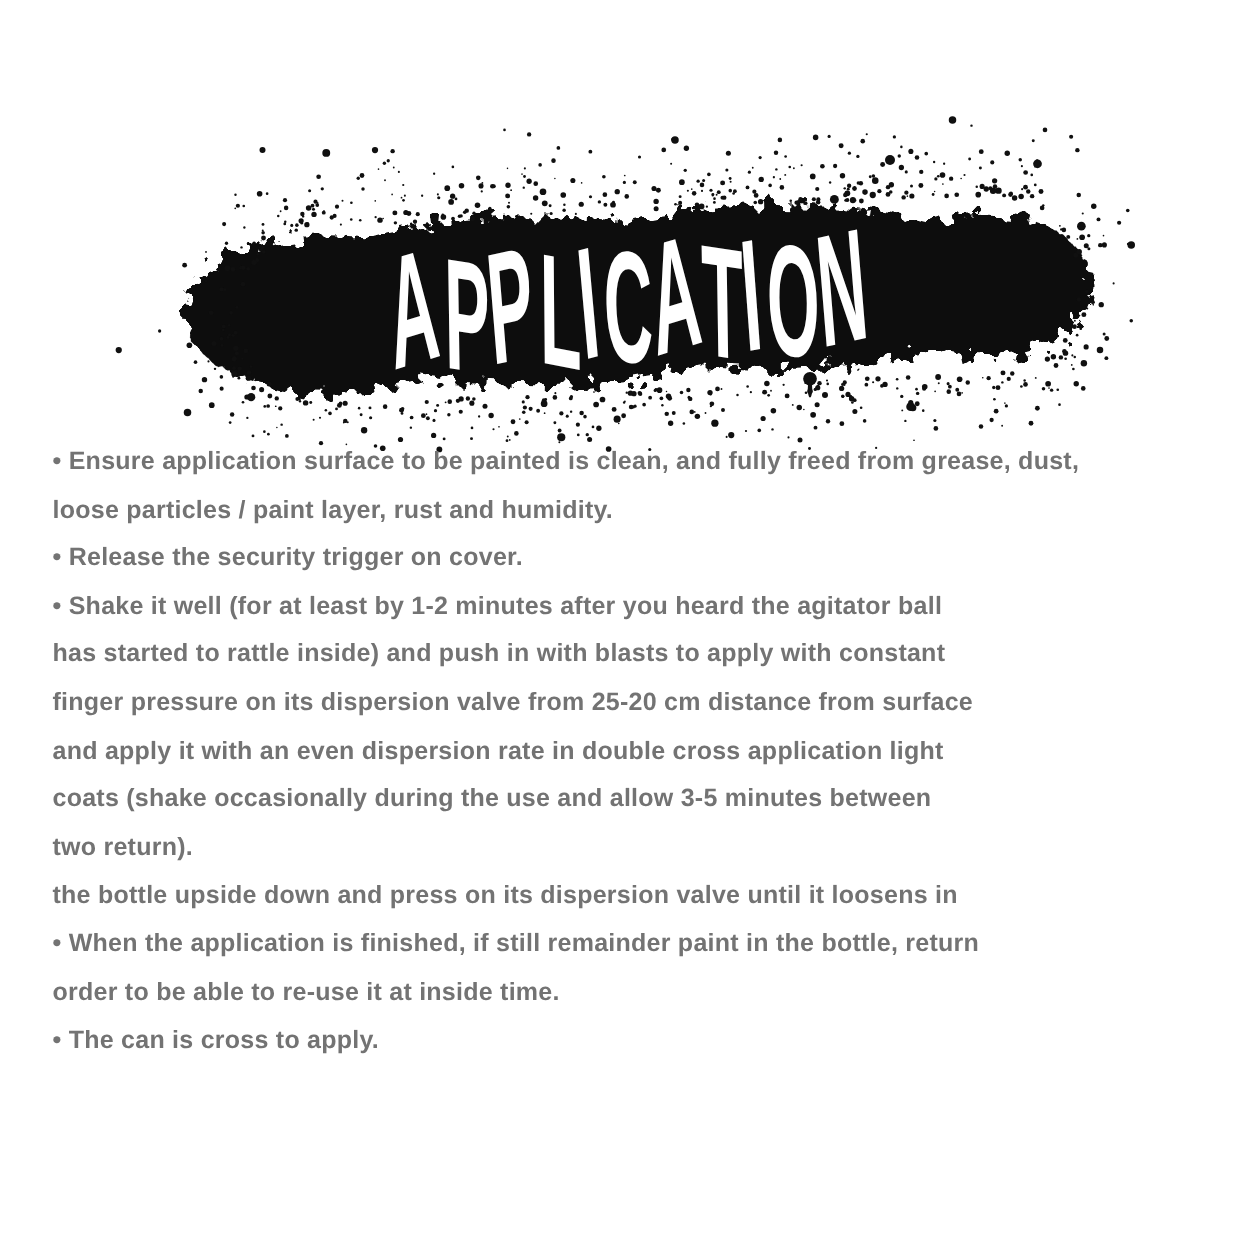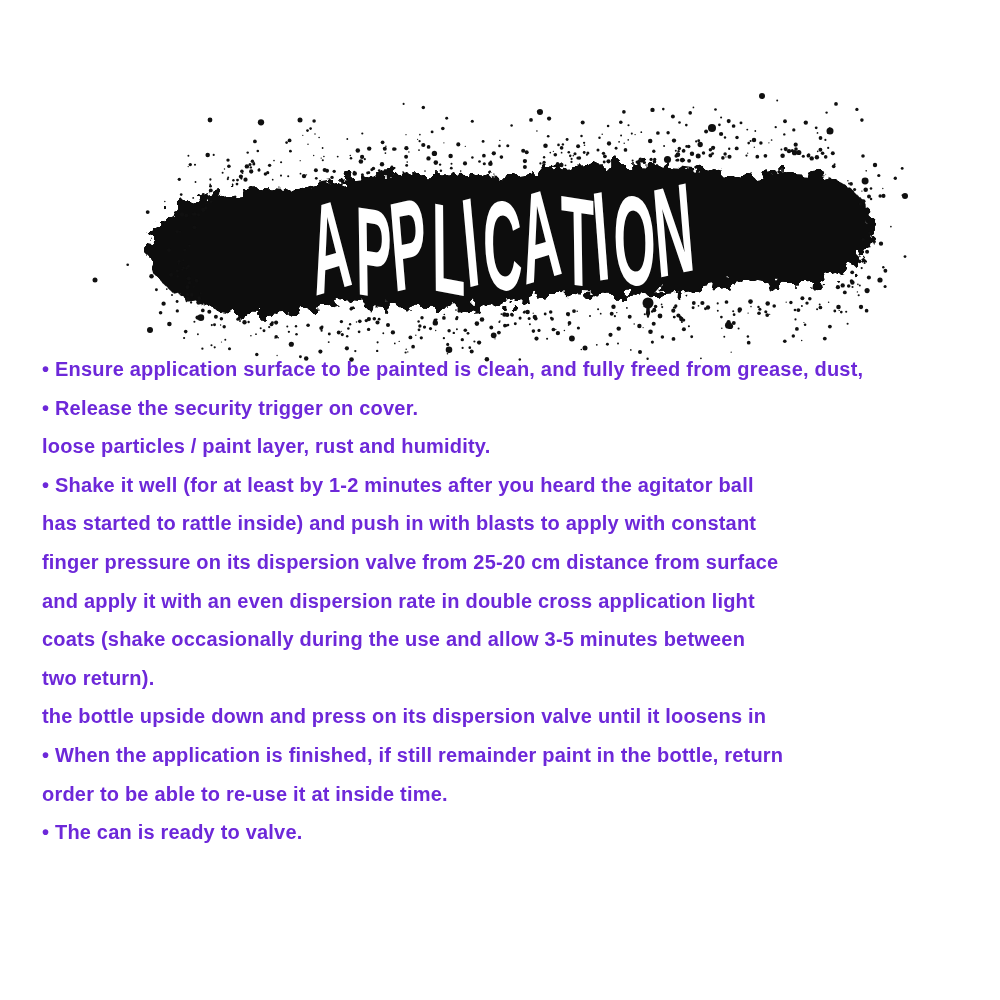--- a/index.html
+++ b/index.html
@@ -785,27 +785,27 @@
         <circle cx="640" cy="352" r="2"></circle>
         <circle cx="880" cy="280" r="2.6"></circle>
         <circle cx="210" cy="120" r="2.4"></circle>
         <ellipse cx="648" cy="311" rx="1.8" ry="7"></ellipse>
       </g>
 
     <text id="banner-title" class="banner-title-text" x="0" y="0" text-anchor="middle" font-size="54" transform="translate(507 286) rotate(-3) scale(1 2.35)" rotate="-6 5 -4 6 -5 4 -6 5 -3 6 -4" fill="#ffffff">APPLICATION</text>
   </svg>
 </div>
 
-<div class="instructions" style="color: #6d28d9;">
+<div class="instructions" style="color: #737373;">
     <div class="line">• Ensure application surface to be painted is clean, and fully freed from grease, dust,</div>
+    <div class="line">loose particles / paint layer, rust and humidity.</div>
     <div class="line">• Release the security trigger on cover.</div>
-    <div class="line">loose particles / paint layer, rust and humidity.</div>
     <div class="line">• Shake it well (for at least by 1-2 minutes after you heard the agitator ball</div>
     <div class="line">has started to rattle inside) and push in with blasts to apply with constant</div>
     <div class="line">finger pressure on its dispersion valve from 25-20 cm distance from surface</div>
     <div class="line">and apply it with an even dispersion rate in double cross application light</div>
     <div class="line">coats (shake occasionally during the use and allow 3-5 minutes between</div>
     <div class="line">two return).</div>
     <div class="line">the bottle upside down and press on its dispersion valve until it loosens in</div>
     <div class="line">• When the application is finished, if still remainder paint in the bottle, return</div>
     <div class="line">order to be able to re-use it at inside time.</div>
-    <div class="line">• The can is ready to valve.</div>
+    <div class="line">• The can is cross to apply.</div>
   </div>
 
 </body></html>

